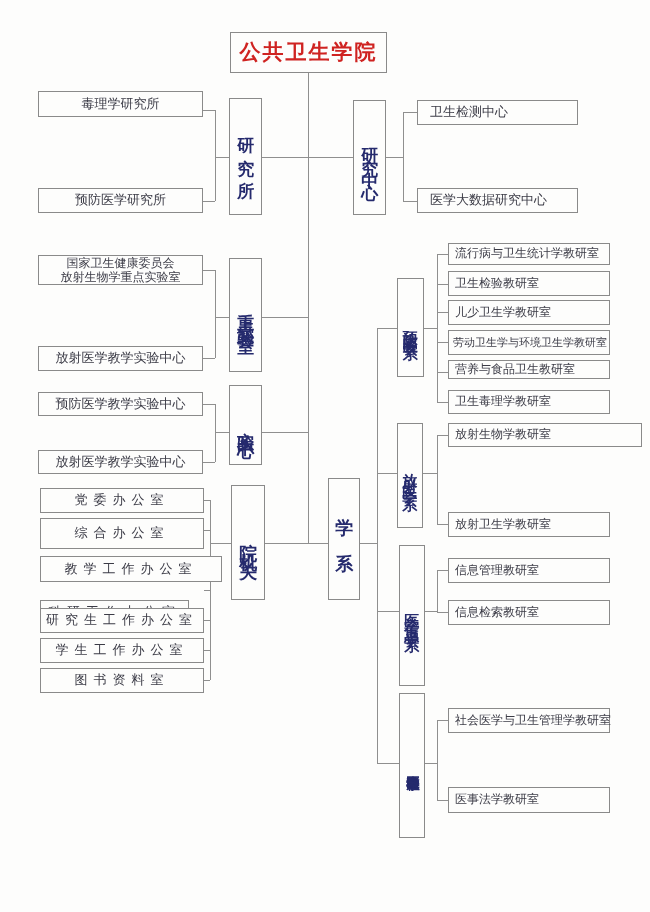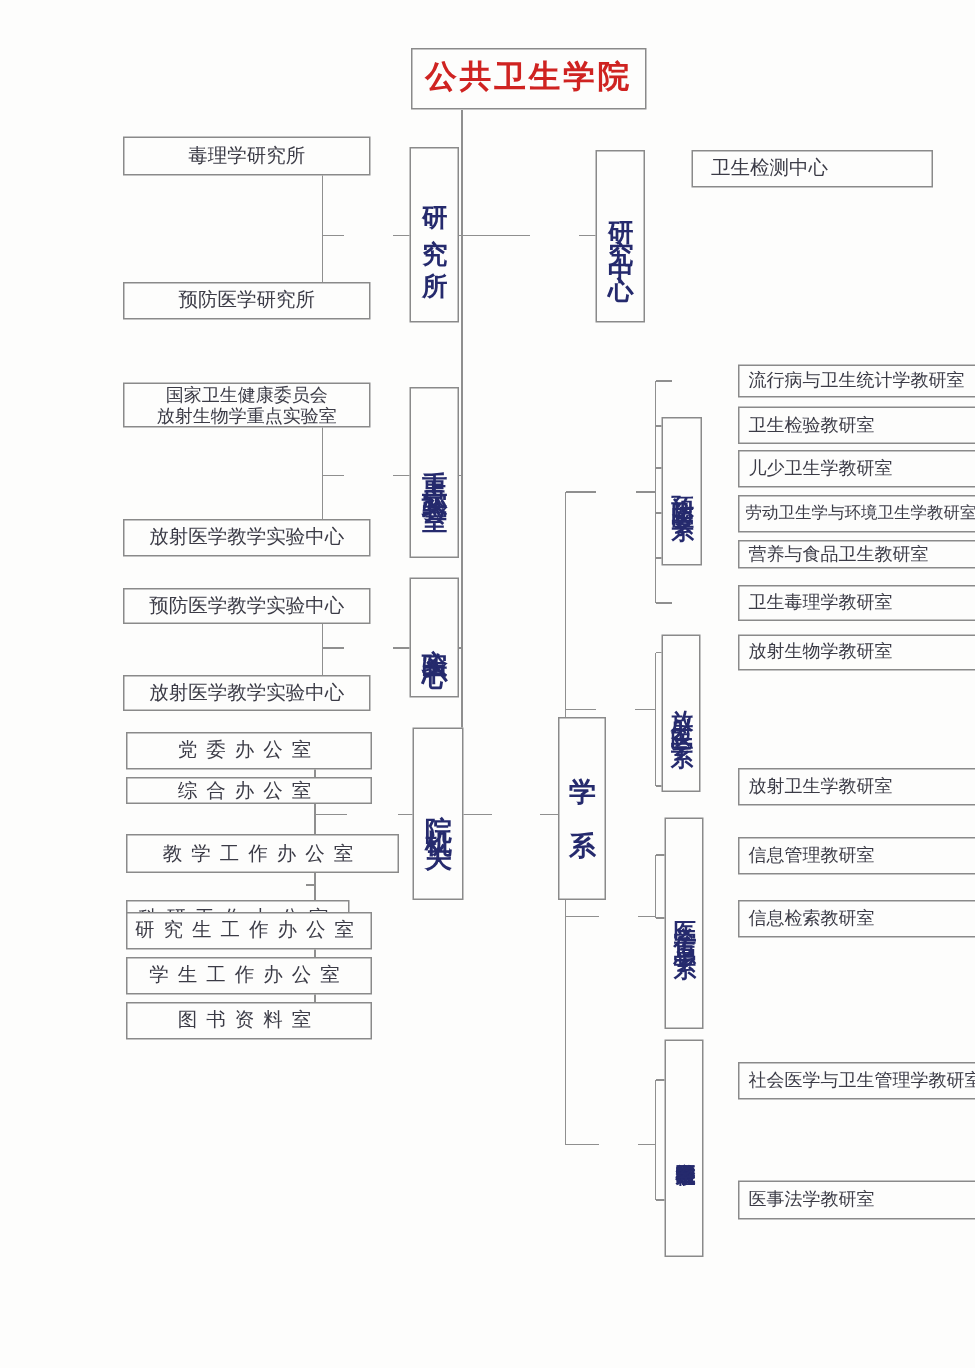--- a/index.html
+++ b/index.html
@@ -11,21 +11,20 @@
     box-sizing:border-box;
     background:#fdfdfc;
     border:1px solid var(--border,#8a8a8a);
     display:flex;
     align-items:center;
     justify-content:center;
     color:var(--box_text,#3b3b46);
     font-size:13px;
     line-height:1.15;
     white-space:nowrap;
-    margin-left:44px;
   }
   .title{
     color:var(--title,#cf2321);
     font-size:21px;
     font-weight:bold;
     letter-spacing:2px;
   }
   .v{
     writing-mode:vertical-rl;
     text-orientation:upright;
@@ -73,29 +72,30 @@
 
   <div class="box" style="left:38px;top:91px;width:165px;height:26px">毒理学研究所</div>
   <div class="box" style="left:38px;top:188px;width:165px;height:25px">预防医学研究所</div>
   <div class="box two" style="left:38px;top:255px;width:165px;height:30px">国家卫生健康委员会
 放射生物学重点实验室</div>
   <div class="box" style="left:38px;top:346px;width:165px;height:25px">放射医学教学实验中心</div>
   <div class="box" style="left:38px;top:392px;width:165px;height:24px">预防医学教学实验中心</div>
   <div class="box" style="left:38px;top:450px;width:165px;height:24px">放射医学教学实验中心</div>
 
   <div class="box sp" style="left:40px;top:488px;width:164px;height:25px">党委办公室</div>
-  <div class="box sp" style="left:40px;top:518px;width:164px;height:18px">综合办公室</div>
+  <div class="box sp" style="left:40px;top:518px;width:164px;height:31px">综合办公室</div>
   <div class="box sp" style="left:40px;top:556px;width:182px;height:26px">教学工作办公室</div>
   <div class="box sp" style="left:40px;top:600px;width:149px;height:25px">科研工作办公室</div>
   <div class="box sp" style="left:40px;top:608px;width:164px;height:25px">研究生工作办公室</div>
   <div class="box sp" style="left:40px;top:638px;width:164px;height:25px">学生工作办公室</div>
   <div class="box sp" style="left:40px;top:668px;width:164px;height:25px">图书资料室</div>
 
   <div class="box v" style="left:353px;top:100px;width:33px;height:115px;font-size:17px;letter-spacing:12px">研究中心</div>
   <div class="box rc" style="left:417px;top:100px;width:161px;height:25px">卫生检测中心</div>
+  <div class="box rc" style="left:417px;top:188px;width:161px;height:25px">医学大数据研究中心</div>
 
   <div class="box v" style="left:328px;top:478px;width:32px;height:122px;font-size:18px;letter-spacing:36px">学系</div>
 
   <div class="box v" style="left:397px;top:278px;width:27px;height:99px;font-size:15px;letter-spacing:4px">预防医学系</div>
   <div class="box v" style="left:397px;top:423px;width:26px;height:105px;font-size:15px;letter-spacing:6px">放射医学系</div>
   <div class="box v" style="left:399px;top:545px;width:26px;height:141px;font-size:15px;letter-spacing:5px">医学信息学系</div>
   <div class="box v" style="left:399px;top:693px;width:26px;height:145px;font-size:13px;letter-spacing:0px">社会医学与医事法学系</div>
 
   <div class="box rt" style="left:448px;top:243px;width:162px;height:22px">流行病与卫生统计学教研室</div>
   <div class="box rt" style="left:448px;top:271px;width:162px;height:25px">卫生检验教研室</div>

